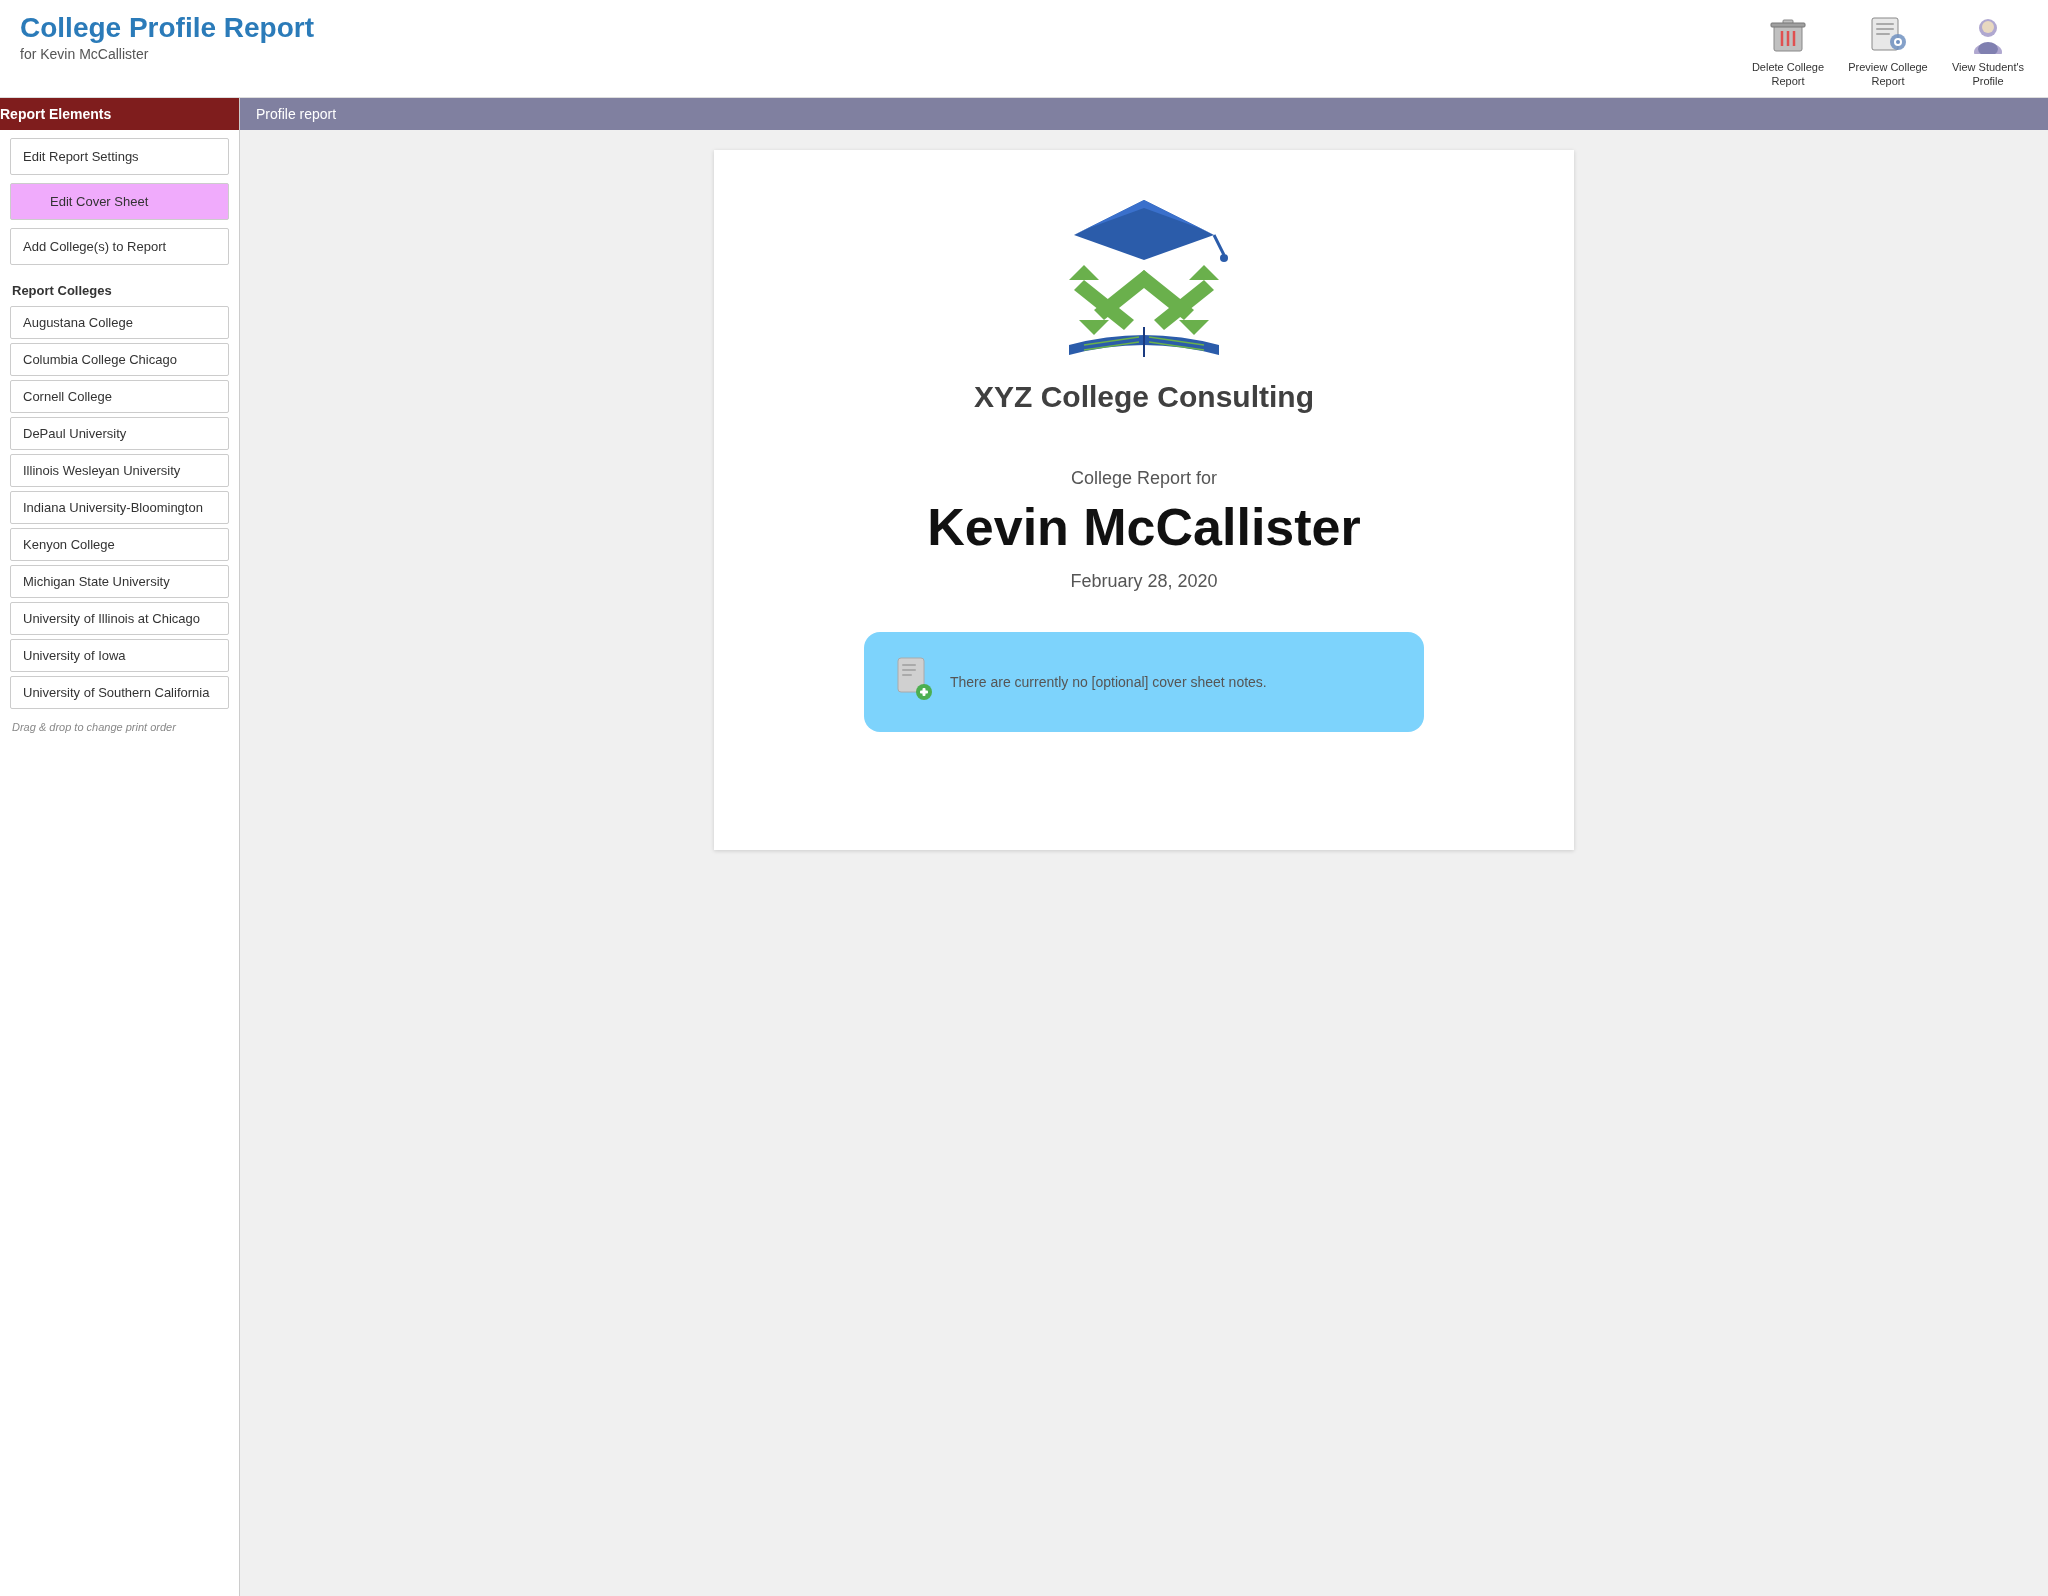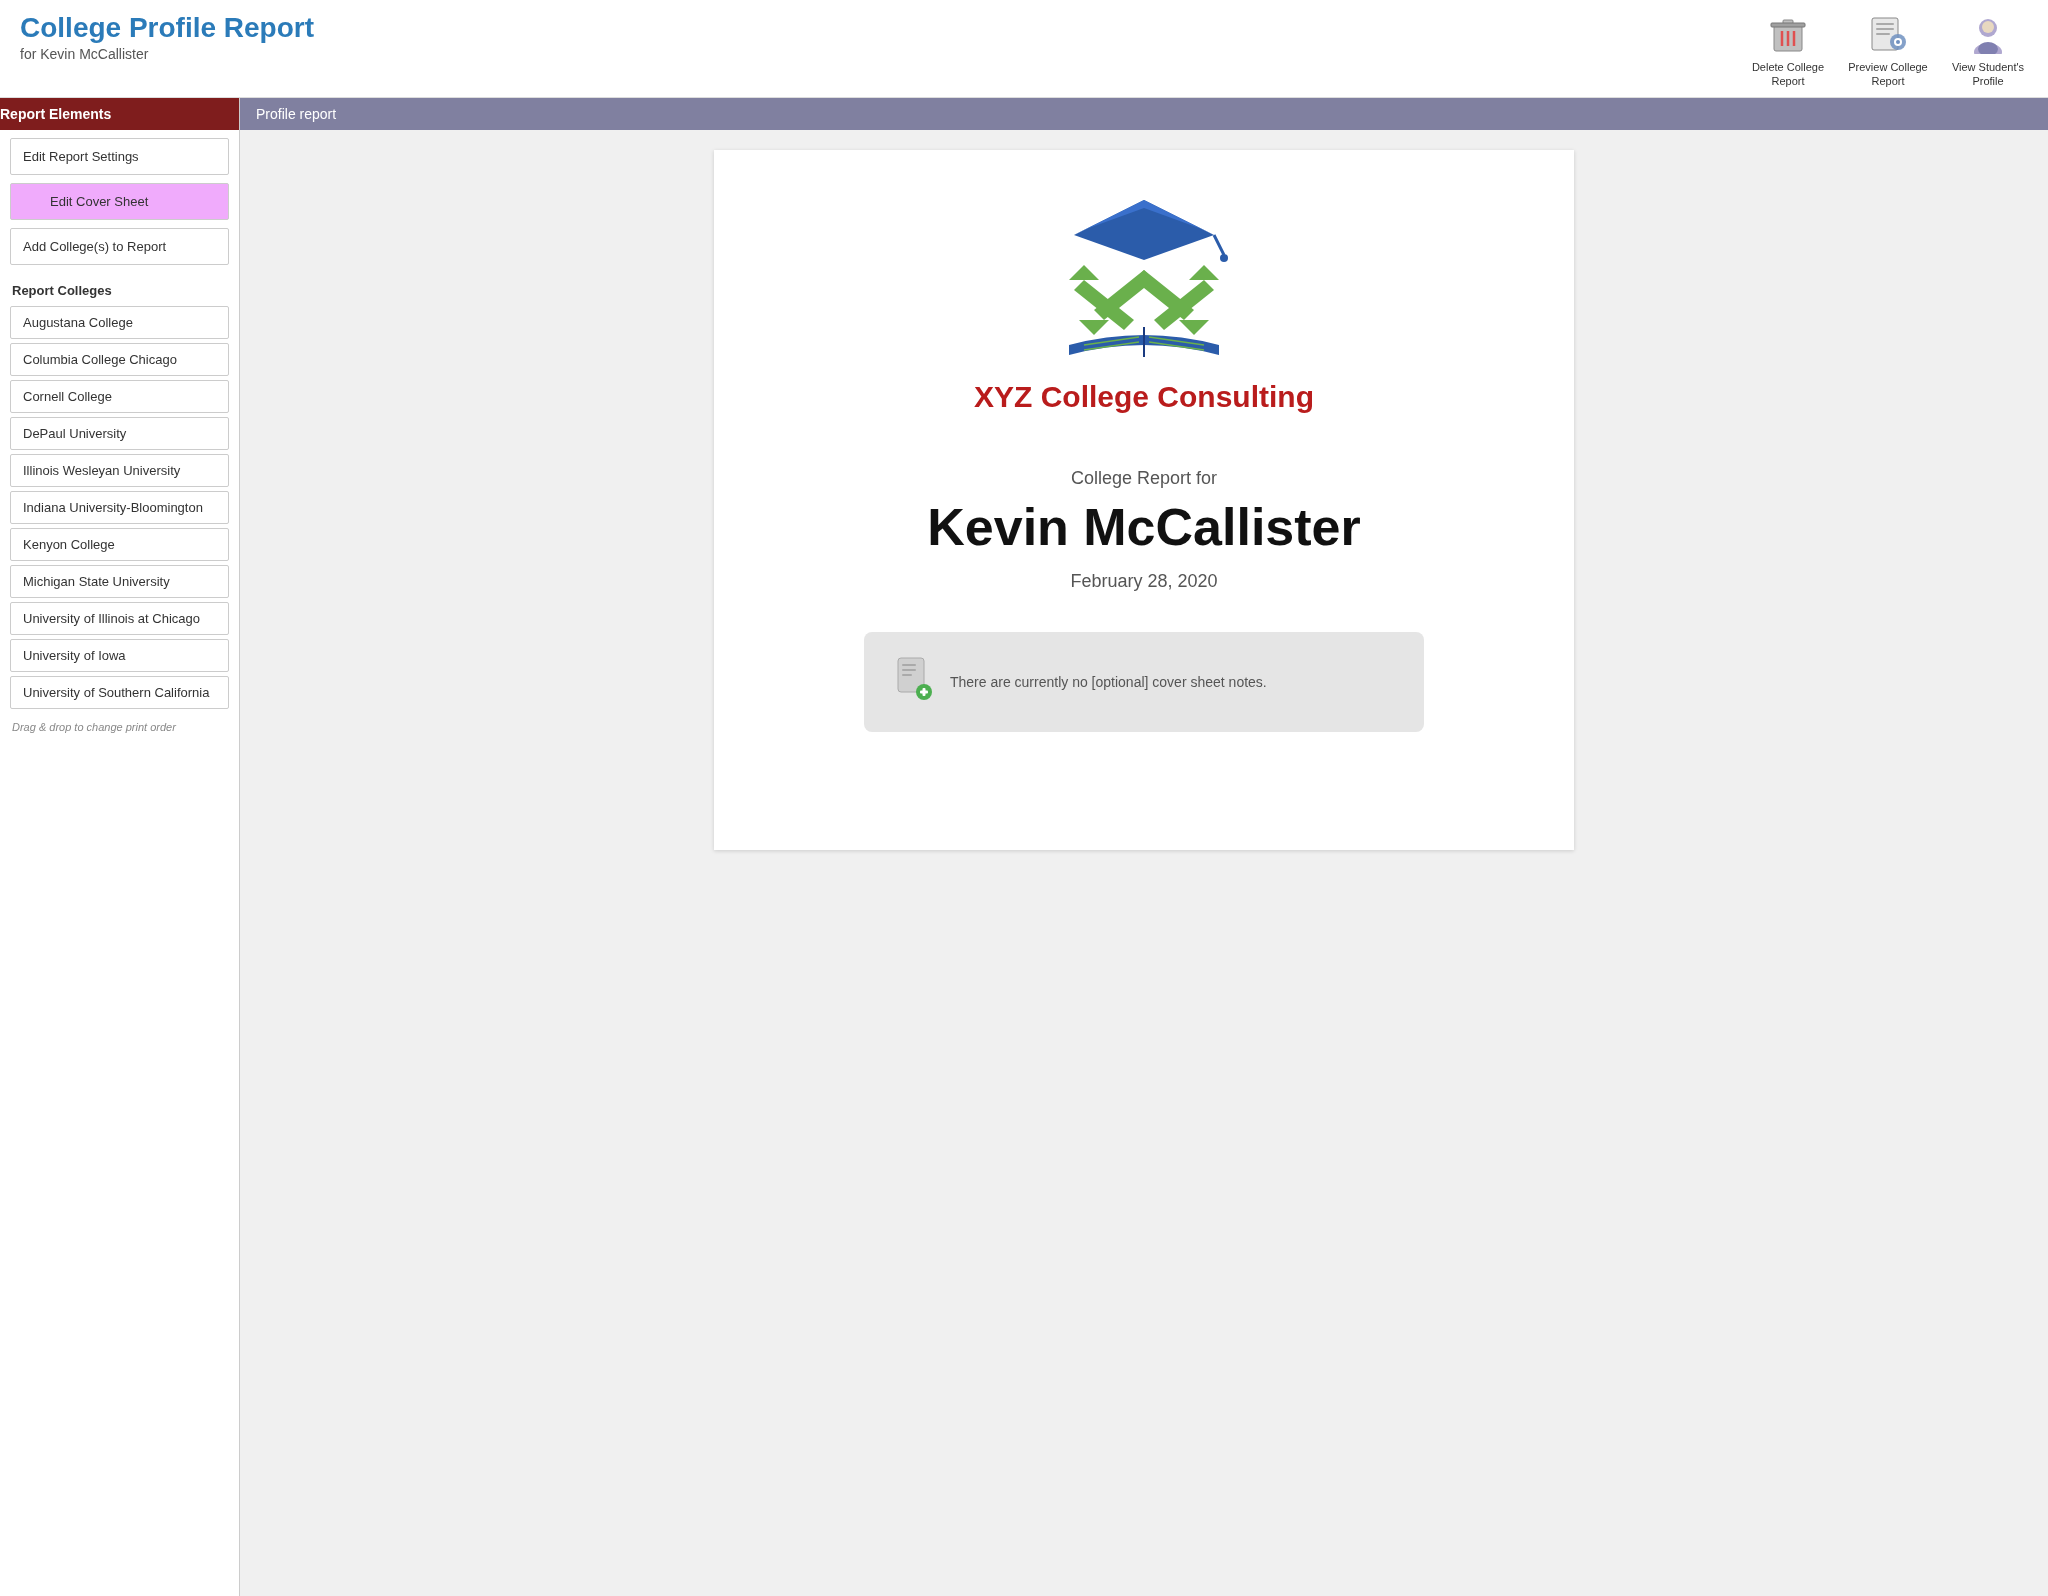--- a/index.html
+++ b/index.html
@@ -153,21 +153,21 @@
       flex-direction: column;
       align-items: center;
     }
     #logo-svg-container {
       width: 260px;
       height: 180px;
       margin-bottom: 10px;
     }
     #company-name {
       font-size: 30px;
-      color: #b91c1c;
+      color: #404040;
       font-weight: bold;
       text-align: left;
     }
     #report-for-label {
       font-size: 18px;
       color: #555;
       margin-top: 24px;
       margin-bottom: 8px;
     }
     #student-name {
@@ -176,22 +176,22 @@
       font-weight: bold;
       text-align: center;
       margin-bottom: 14px;
     }
     #report-date {
       font-size: 18px;
       color: #555;
       margin-bottom: 40px;
     }
     #cover-notes-box {
-      background: #e5e5e5;
-      border-radius: 8px;
+      background: #7dd3fc;
+      border-radius: 16px;
       padding: 24px 30px;
       width: 100%;
       max-width: 560px;
       display: flex;
       align-items: center;
       gap: 16px;
     }
     #notes-icon {
       font-size: 32px;
       color: #5a5;

